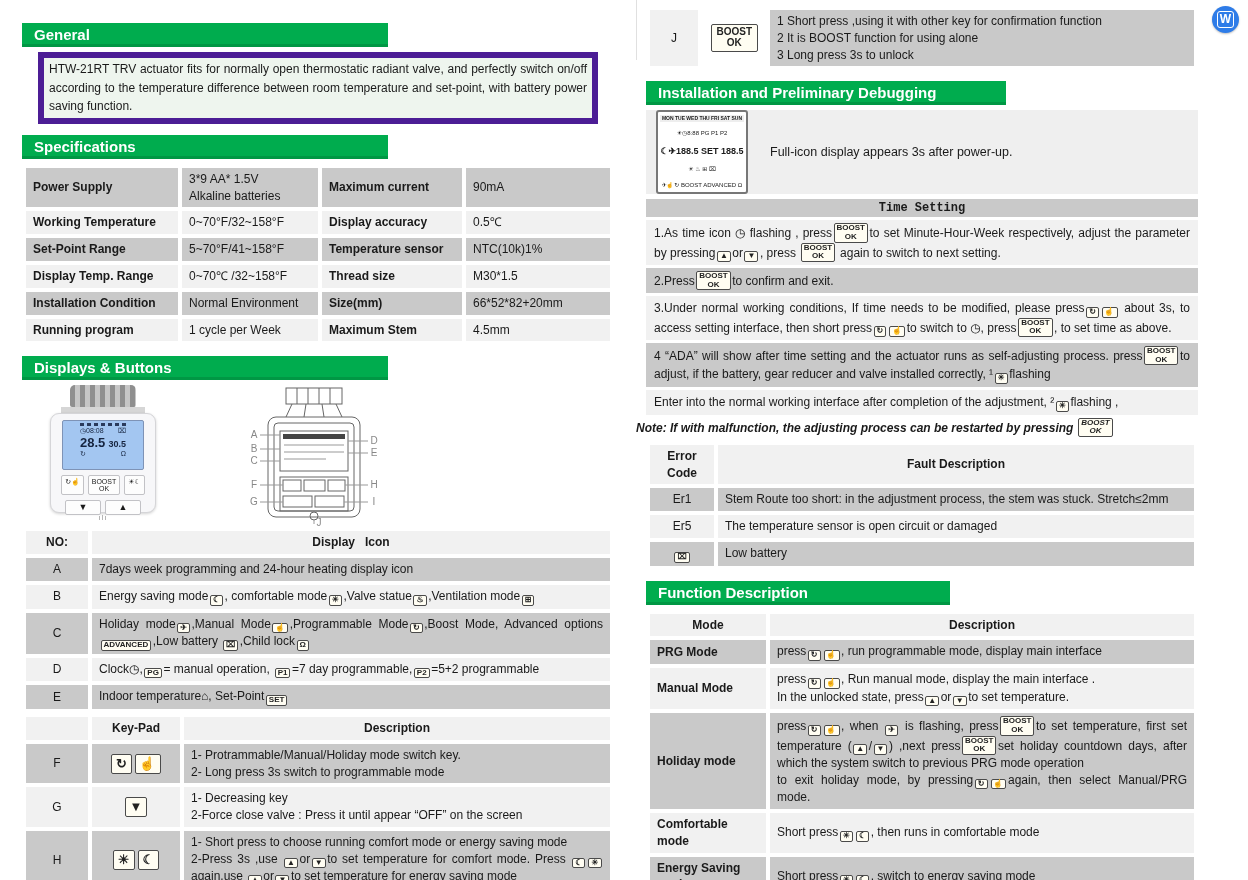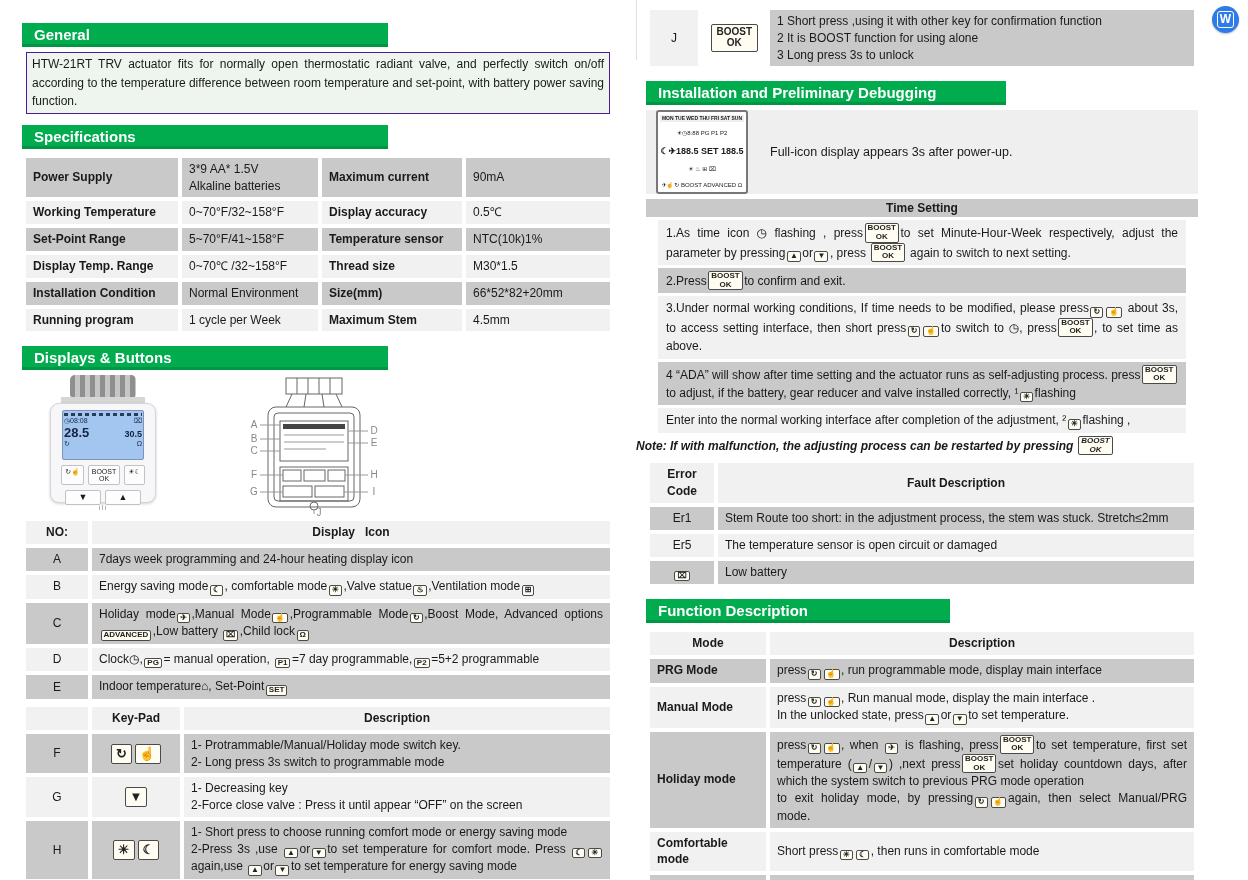--- a/index.html
+++ b/index.html
@@ -2,44 +2,44 @@
 <html><head>
 <meta charset="utf-8">
 <style>
   html,body{margin:0;padding:0;}
   body{width:1248px;height:880px;background:#fff;font-family:"Liberation Sans",sans-serif;color:#1a1a1a;position:relative;font-size:12px;overflow:hidden;}
   .col{position:absolute;top:0;}
   .col.left{left:22px;top:12px;width:592px;}
   .col.right{left:646px;top:6px;width:552px;}
   .sec-hdr{background:#00AC4E;color:#fff;font-weight:bold;font-size:15px;padding:3px 12px 4px;margin:11px 0 5px;box-shadow:inset 0 -3px 0 rgba(0,0,0,.12);box-sizing:border-box;}
   .w366{width:366px;} .w360{width:360px;} .w304{width:304px;}
-  .gen-par{border:1px solid #4c1d95;background:#eef5ee;padding:2px 5px;margin:0 4px 4px;line-height:1.55;text-align:justify;}
+  .gen-par{border:6px solid #4c1d95;background:#eef5ee;padding:2px 5px;margin:0 16px 4px;line-height:1.55;text-align:justify;}
   table{border-collapse:separate;border-spacing:4px;width:100%;table-layout:fixed;}
   td{padding:3px 7px;vertical-align:middle;line-height:1.4;box-sizing:border-box;word-wrap:break-word;}
   .dark{background:#c9c9c9;} .lite{background:#f1f1f1;}
   .hd{font-weight:bold;text-align:center;}
   .lab{font-weight:bold;}
   .pre{white-space:pre-line;margin-left:20px;}
   .just{text-align:justify;}
   .letter{text-align:center;}
   .bdg{display:inline-block;border:1px solid #4a4a4a;background:#fffdf2;font-size:8px;line-height:1.08;padding:0 2px;margin:0 1.5px;vertical-align:-2px;text-align:center;white-space:pre-line;border-radius:2px;font-weight:bold;color:#222;}
   .keycell{text-align:center;}
   .keycell .bdg{font-size:13px;padding:2px 4px;vertical-align:middle;}
   .jkey{text-align:center;}
   .jkey .bdg{font-size:10px;padding:2px 5px;}
-  .graybar{background:#c9c9c9;text-align:center;font-weight:bold;padding:2px 4px;margin:5px 0 2px;}
-  .titem{padding:3px 8px;margin:3px 12px;line-height:1.55;text-align:justify;}
+  .graybar{background:#c9c9c9;text-align:center;font-weight:bold;padding:2px 4px;margin:5px 0 2px;font-family:Liberation Mono, monospace;}
+  .titem{padding:3px 8px;margin:3px 0;line-height:1.55;text-align:justify;}
   .note{font-weight:bold;font-style:italic;margin:2px 0 4px;margin-left:-10px;}
   
   .devices{display:flex;gap:28px;align-items:flex-start;margin:4px 0 2px 6px;height:140px;}
   .photo{width:150px;height:138px;position:relative;font-size:7px;}
   .cap{width:66px;height:22px;margin:0 auto;background:repeating-linear-gradient(90deg,#8f8f8f 0 5px,#c6c6c6 5px 10px);border-radius:5px 5px 2px 2px;}
   .neck{width:84px;height:6px;margin:0 auto;background:#d6d6d6;}
   .pbody{width:106px;height:100px;margin:0 auto;background:#f7f7f9;border:1px solid #d5d5d8;border-radius:9px;box-shadow:0 1px 3px rgba(0,0,0,.18);padding-top:6px;box-sizing:border-box;}
-  .screen{width:82px;height:50px;margin:0 auto;background:#a3c6f1;border:1px solid #7e93b6;border-radius:2px;padding:2px 1px;box-sizing:border-box;color:#16243f;}
+  .screen{width:82px;height:50px;margin:0 auto;background:#a3c6f1;border:1px solid #7e93b6;border-radius:2px;padding:2px 17px;box-sizing:border-box;color:#16243f;}
   .screen .dash{height:3px;background:repeating-linear-gradient(90deg,#2a3a5c 0 4px,transparent 4px 7px);margin-bottom:1px;}
   .srow{display:flex;justify-content:space-between;align-items:baseline;}
   .stemp{font-size:13px;font-weight:bold;}
   .sset{font-size:9px;font-weight:bold;}
   .btnrow{display:flex;justify-content:center;gap:4px;margin-top:5px;}
   .pbtn{border:1px solid #c2c2c6;background:#fdfdfd;border-radius:2px;font-size:7px;line-height:1;padding:2px 3px;text-align:center;white-space:pre-line;}
   .pbtn.wide{width:28px;font-size:9px;}
   .feet{text-align:center;color:#9a9a9a;font-size:8px;letter-spacing:1px;}
   
   .fullrow{background:#efefef;display:flex;align-items:center;gap:22px;padding:0 10px;margin:3px 0;}

